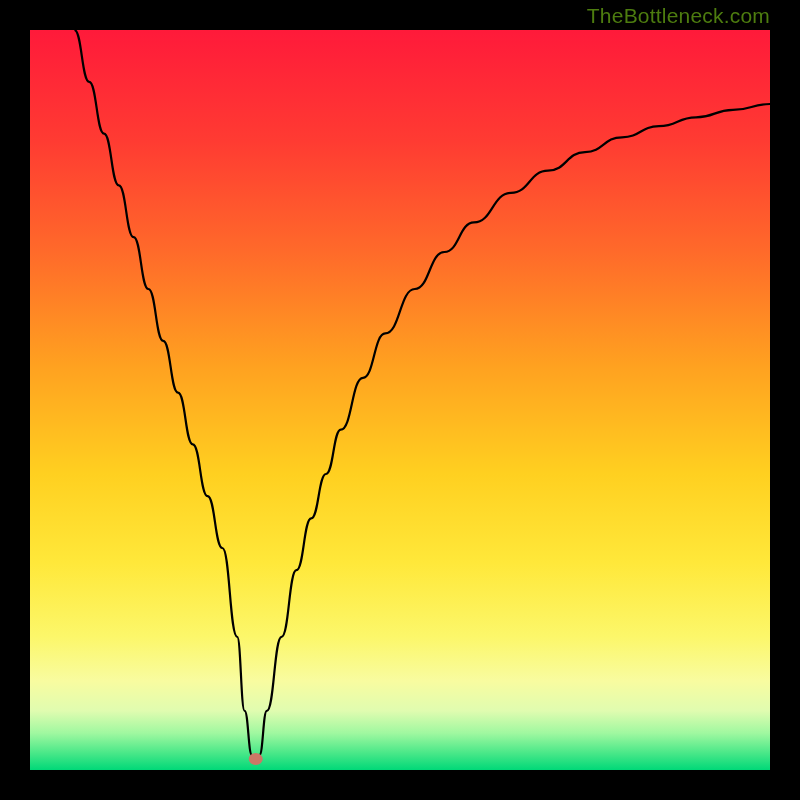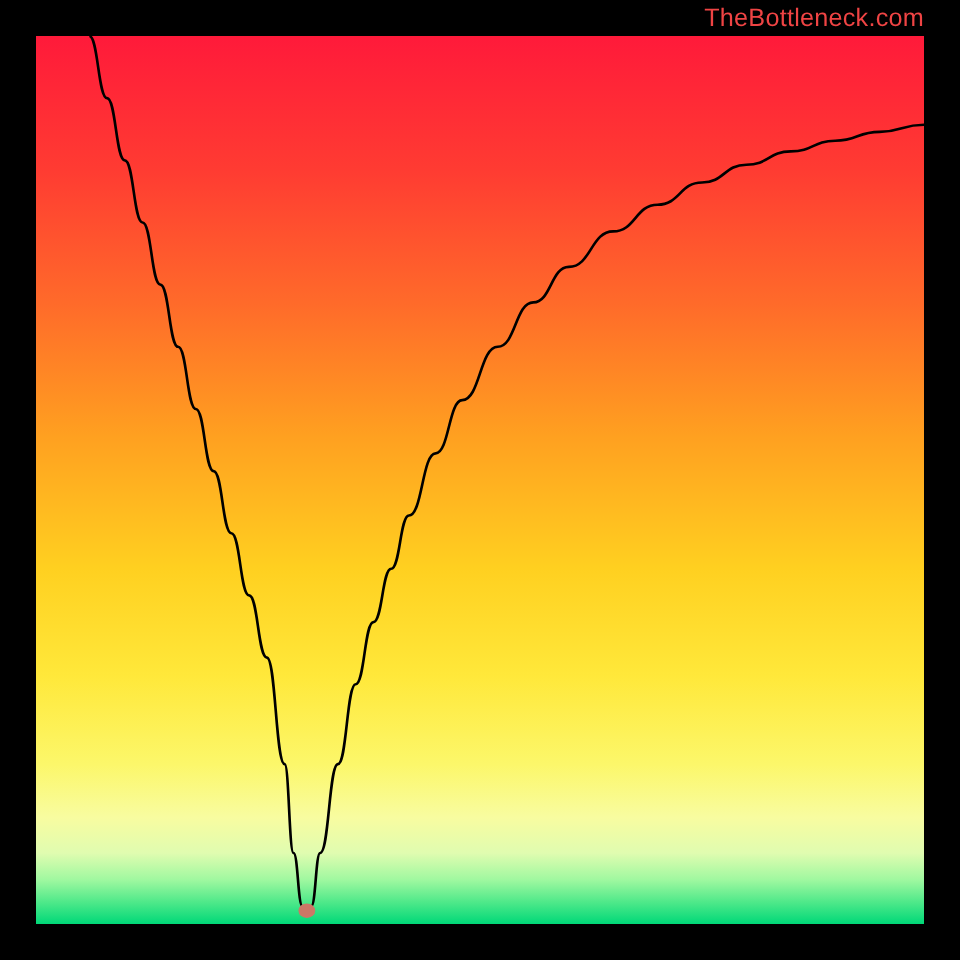--- a/index.html
+++ b/index.html
@@ -15,21 +15,21 @@
     position: absolute;
     top: 30px;
     left: 30px;
     width: 740px;
     height: 740px;
   }
   .watermark {
     position: absolute;
     top: 4px;
     right: 30px;
-    color: #ef4444;
+    color: #4d7c0f;
     font-size: 21px;
     font-weight: 500;
     letter-spacing: 0.2px;
   }
   svg {
     display: block;
   }
 </style>
 </head>
 <body>

